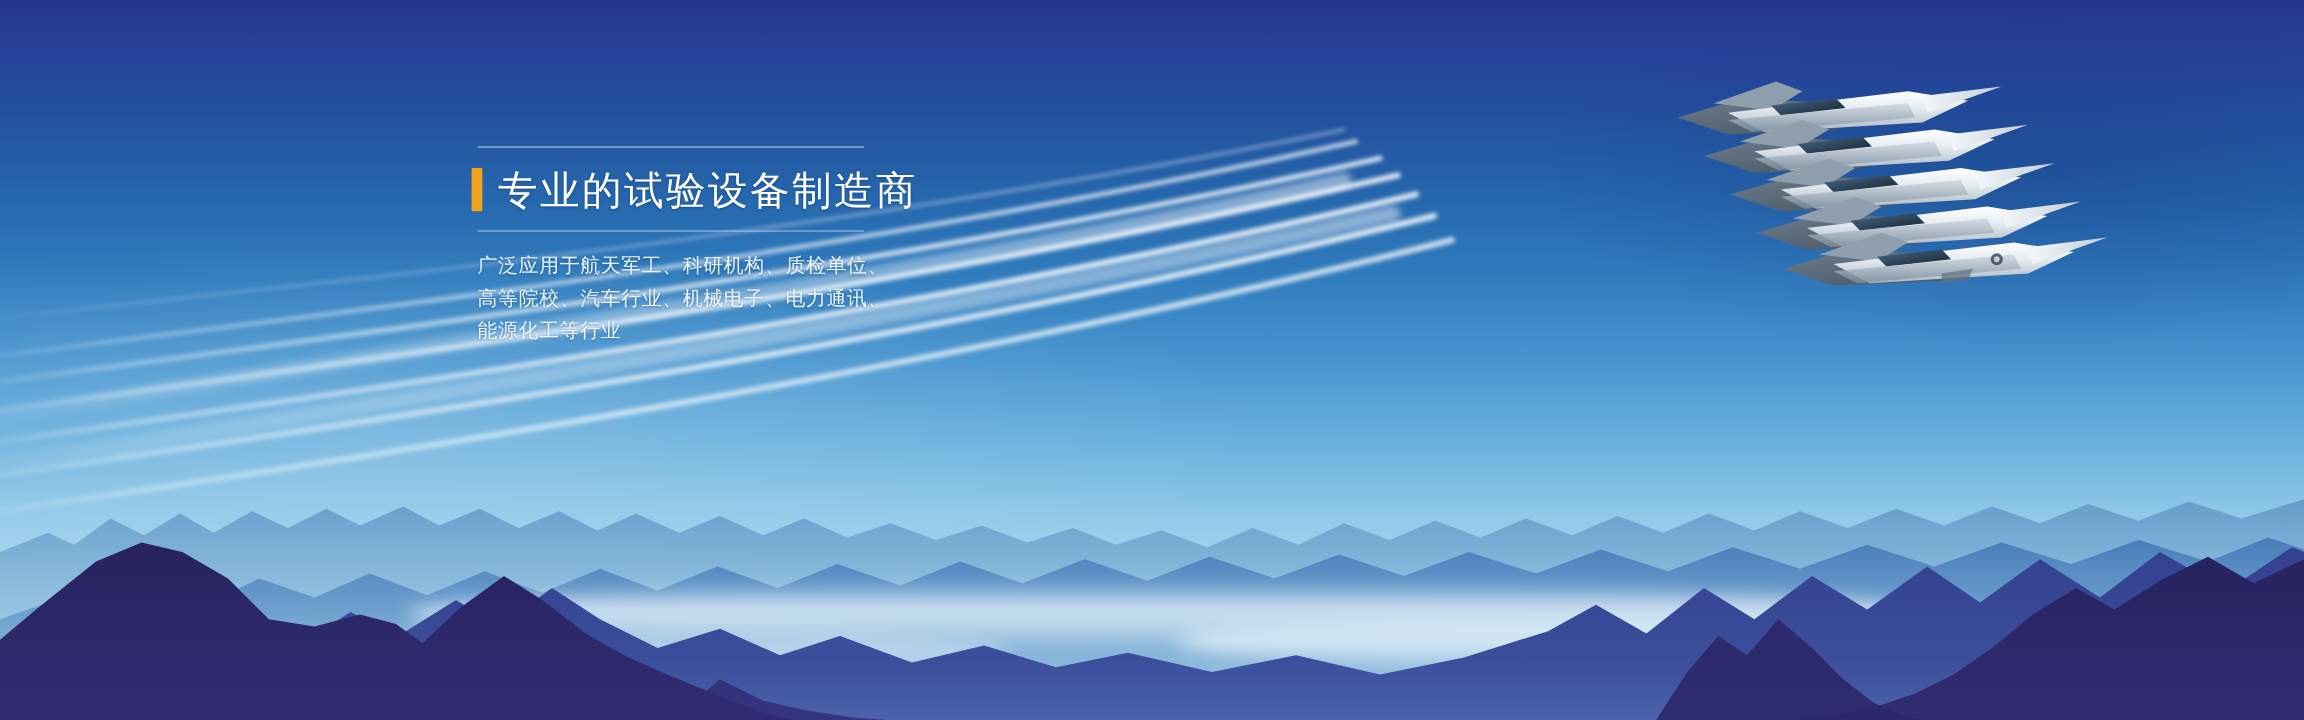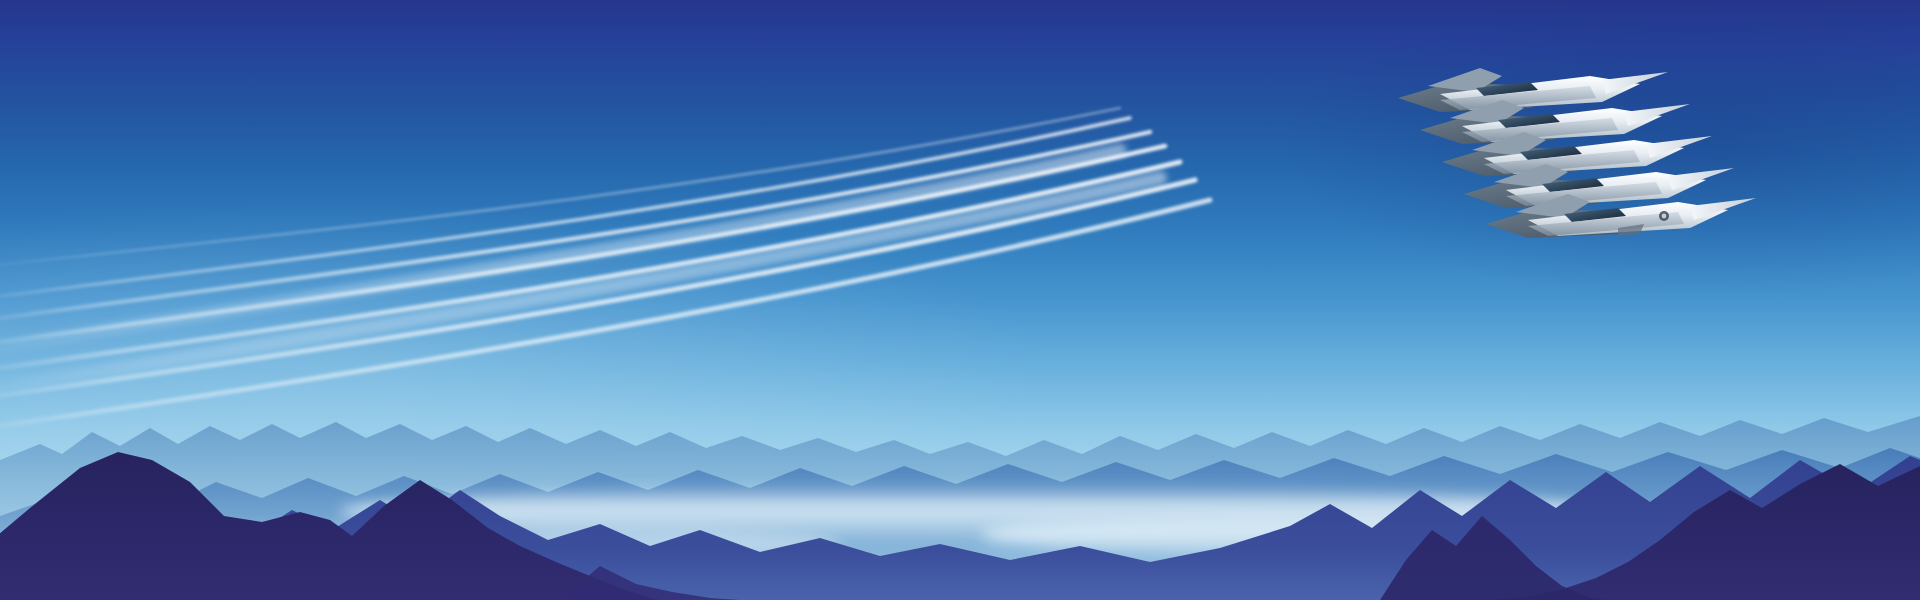--- a/index.html
+++ b/index.html
@@ -274,14 +274,32 @@
     <path fill="url(#mFront)" d="M-20,260 L-20,210 L30,168 L80,128 L118,112 L152,120 L190,142
       L224,176 L262,182 L300,172 L330,180 L352,196 L384,166 L420,140 L452,160 L488,188
       L520,206 L556,222 L590,236 L620,248 L650,258 L660,260 Z"></path>
     <path fill="url(#mFront)" d="M1920,260 L1920,126 L1878,146 L1840,124 L1800,144 L1762,168
       L1730,150 L1694,172 L1660,200 L1628,222 L1596,238 L1560,250 L1520,258 L1490,260 Z"></path>
     <path fill="#2b2768" opacity="0.9" d="M1380,260 L1406,220 L1432,190 L1456,206 L1482,176
       L1510,200 L1536,226 L1562,246 L1590,258 L1606,260 Z"></path>
     <path fill="#312c73" opacity="0.85" d="M560,260 L600,226 L636,244 L672,252 L710,258 L740,260 Z"></path>
   </svg>
 
+  <div class="copy">
+
+    <div class="rule top"></div>
+
+    <div class="headline-row">
+      <div class="accent-bar"></div>
+      <div class="headline">专业的试验设备制造商</div>
+    </div>
+
+    <div class="rule bottom"></div>
+
+    <div class="sub">
+      <div>广泛应用于航天军工、科研机构、质检单位、</div>
+      <div>高等院校、汽车行业、机械电子、电力通讯、</div>
+      <div>能源化工等行业</div>
+    </div>
+
+  </div>
 
 </div>
 
 </body></html>

